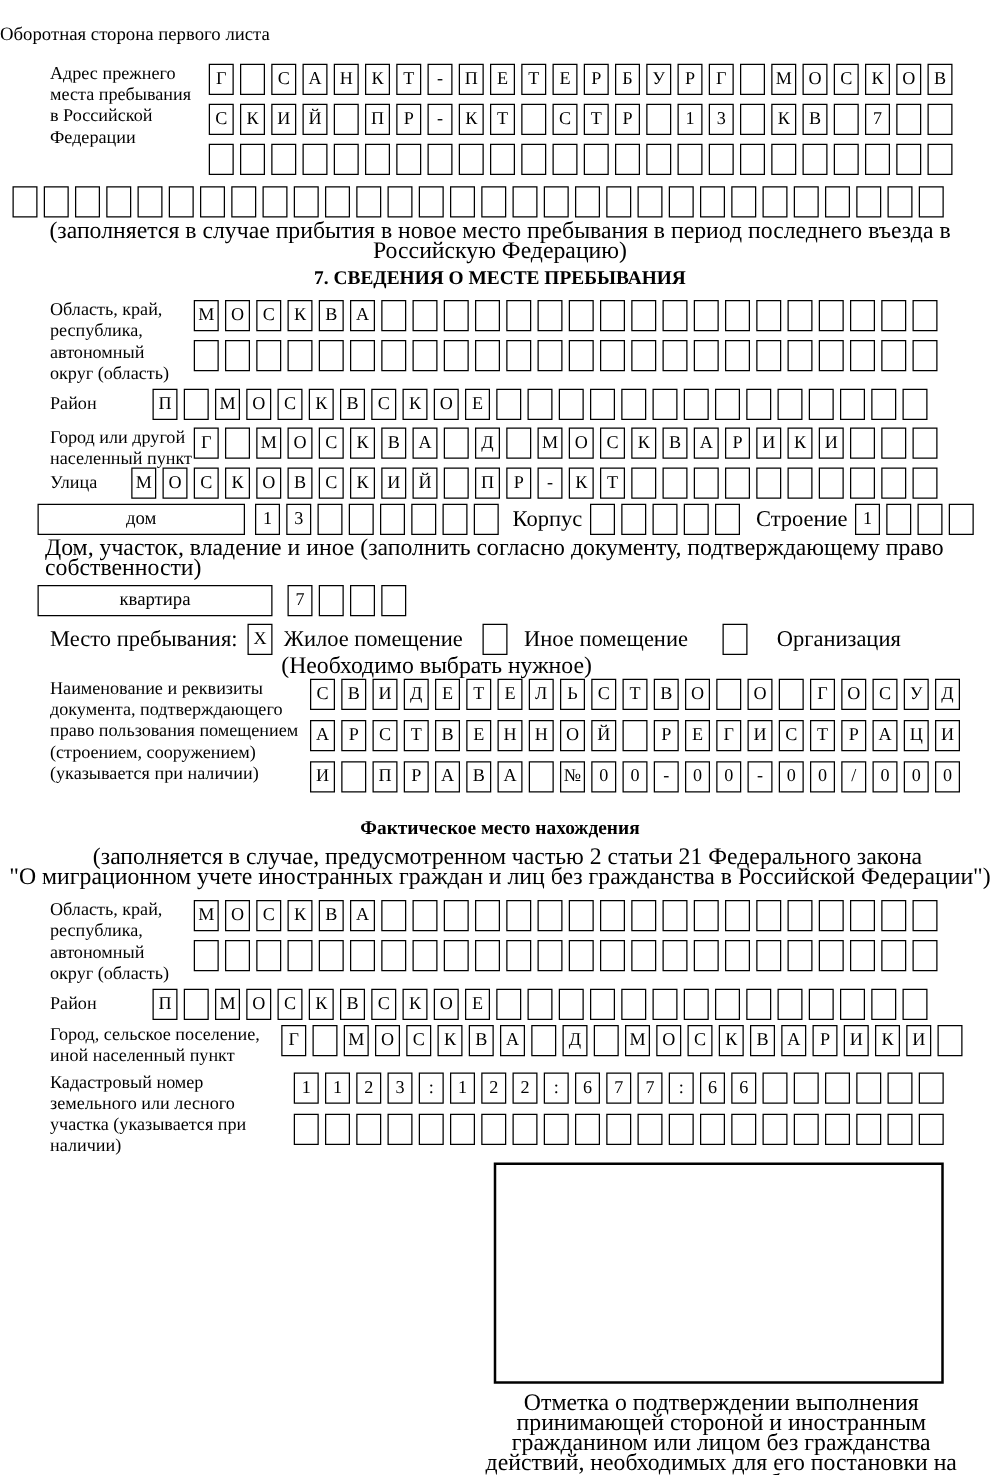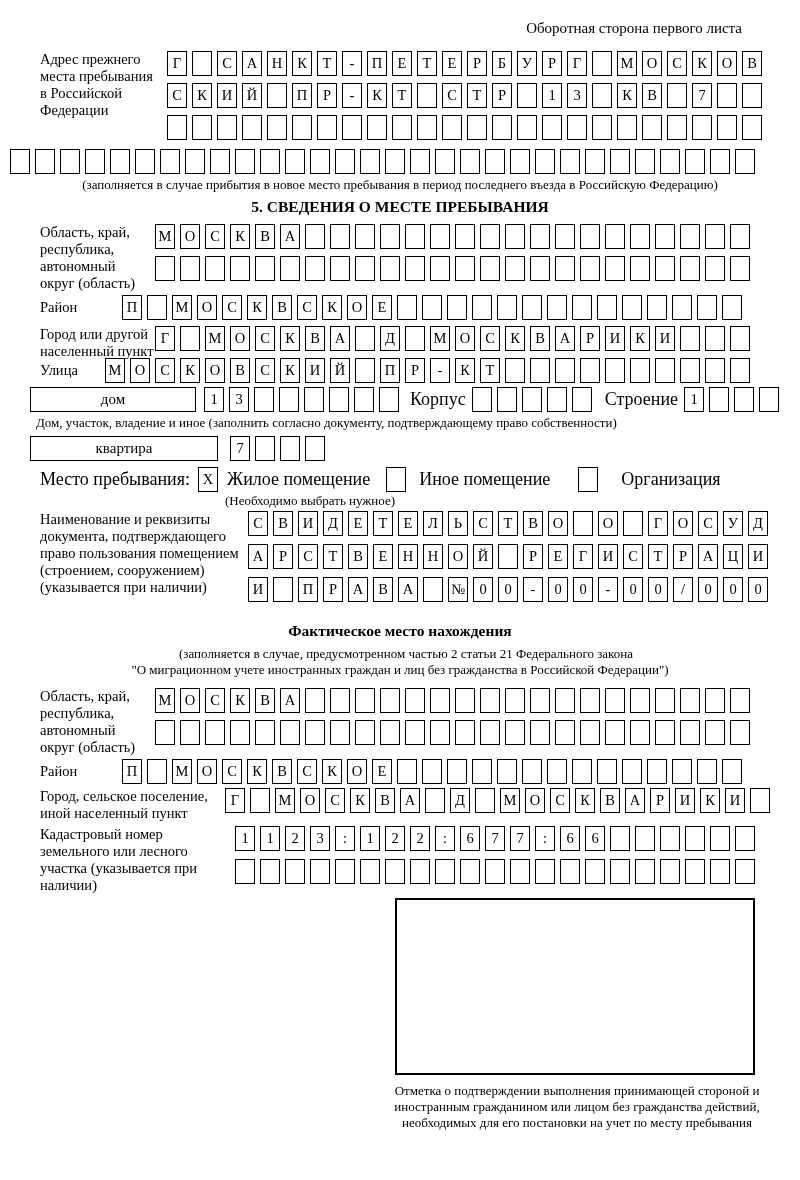--- a/index.html
+++ b/index.html
@@ -2,35 +2,35 @@
 <html><head>
 <meta charset="utf-8">
 <style>
   html,body{margin:0;padding:0;background:#fff;}
   .sheet{
     position:relative;width:800px;height:1180px;overflow:hidden;
     background:#fff;color:#000;
     font-family:"Liberation Serif","DejaVu Serif",serif;
     font-size:15px;line-height:1.15;
   }
-  .top-note{padding:20px 58px 0 0;text-align:right;font-size:15px;}
+  .top-note{padding:20px 58px 0 0;font-size:15px;}
   .frow{display:flex;align-items:flex-start;}
   .lbl{flex:0 0 auto;font-size:14.5px;line-height:17px;}
   .cells{display:flex;flex:0 0 auto;}
   .cellcol .cells{margin-bottom:7px;}
   .cell{
     box-sizing:border-box;flex:0 0 auto;width:20px;height:25px;margin-right:5px;
     border:1.6px solid #000;display:inline-flex;align-items:center;justify-content:center;
     font-size:14.5px;background:#fff;
   }
   .named-box{
     box-sizing:border-box;border:1.6px solid #000;height:25px;
     display:flex;align-items:center;justify-content:center;font-size:15px;background:#fff;
   }
-  .note{font-size:13px;line-height:16px;}
+  .note{font-size:19px;line-height:16px;}
   .center{text-align:center;}
   .h2{font-weight:bold;font-size:15.5px;line-height:19px;text-align:center;}
   .inline-lbl{font-size:18px;line-height:25px;}
   .stamp-box{box-sizing:border-box;border:2px solid #000;background:#fff;}
 </style>
 </head>
 <body>
 
 <div class="sheet">
 
@@ -146,21 +146,21 @@
       <span class="cell"></span>
       <span class="cell"></span>
       <span class="cell"></span>
       <span class="cell"></span>
       <span class="cell"></span>
       <span class="cell"></span>
       <span class="cell"></span>
     </div>
   <div class="note center" style="margin-top:3px;">(заполняется в случае прибытия в новое место пребывания в период последнего въезда в Российскую Федерацию)</div>
 
-  <div class="h2" style="margin-top:4px;">5. СВЕДЕНИЯ О МЕСТЕ ПРЕБЫВАНИЯ</div>
+  <div class="h2" style="margin-top:4px;">7. СВЕДЕНИЯ О МЕСТЕ ПРЕБЫВАНИЯ</div>
 
   <div class="frow" style="margin:8px 0 0 40px;">
     <div class="lbl" style="width:110px;">Область, край, республика, автономный округ (область)</div>
     <div class="cellcol" style="margin-left:5px;">
       <div class="cells">
           <span class="cell">М</span>
           <span class="cell">О</span>
           <span class="cell">С</span>
           <span class="cell">К</span>
           <span class="cell">В</span>

